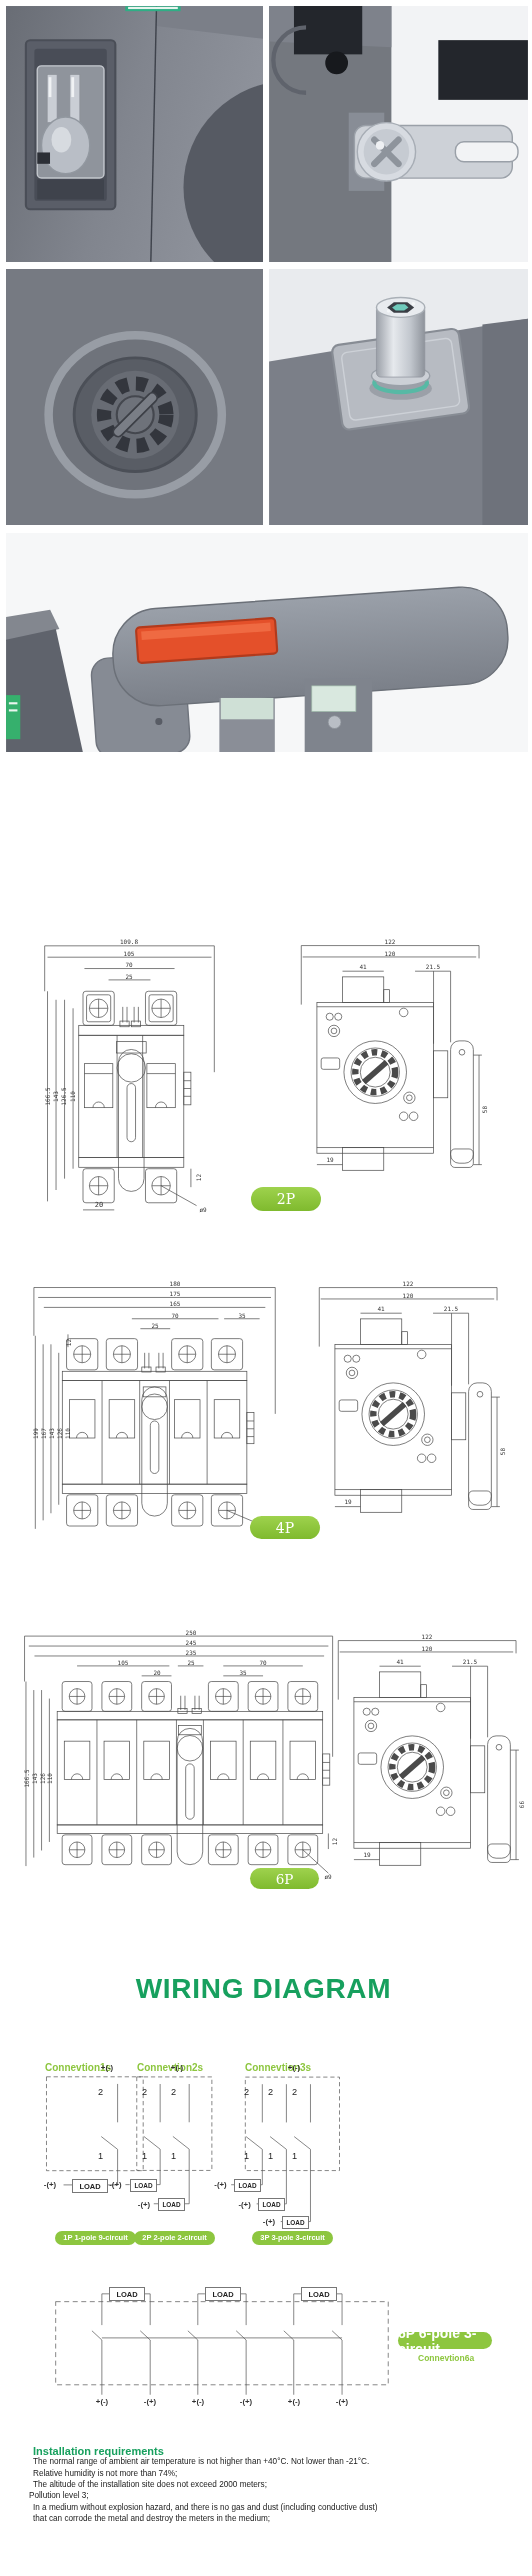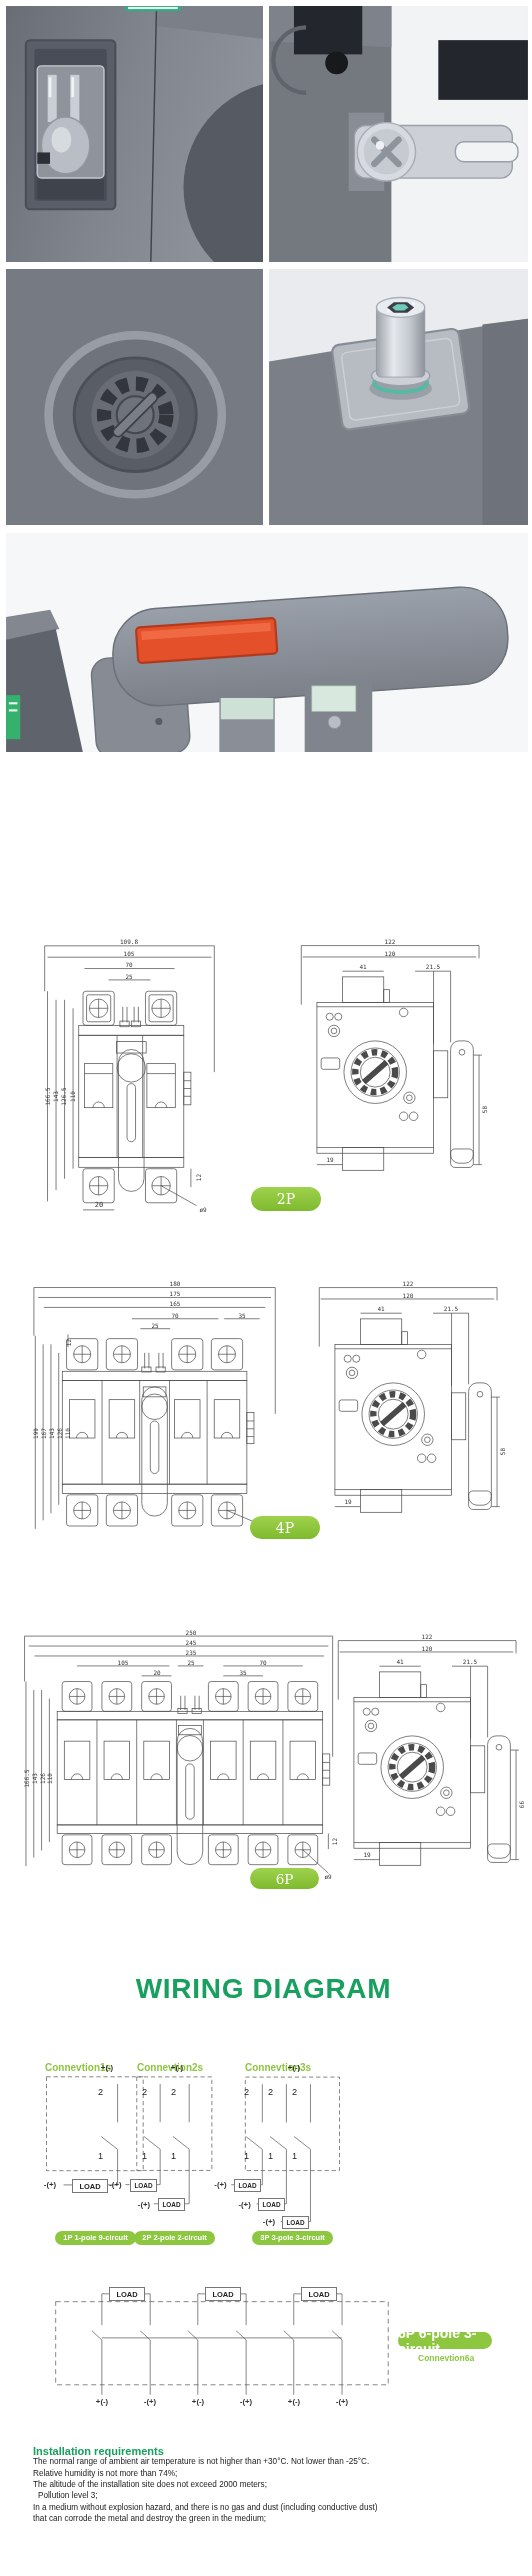--- a/index.html
+++ b/index.html
@@ -742,21 +742,21 @@
     <span class="wterm" style="left:184px;top:116px">-(+)</span>
     <span class="wterm" style="left:232px;top:116px">+(-)</span>
     <span class="wterm" style="left:280px;top:116px">-(+)</span>
     <div class="wbadge" style="left:348px;top:51px;width:94px;height:17px;font-size:14px">
       <span>6P 6-pole 3-circuit</span>
     </div>
     <span class="connlab" style="left:368px;top:72px;font-size:8.5px">Connevtion6a</span>
   </div>
 
   <div class="inst-head" style="left:33px;top:2445px">Installation requirements</div>
-  <div class="inst-line" style="left:33px;top:2457px">The normal range of ambient air temperature is not higher than +30°C. Not lower than -25°C.</div>
+  <div class="inst-line" style="left:33px;top:2457px">The normal range of ambient air temperature is not higher than +40°C. Not lower than -21°C.</div>
   <div class="inst-line" style="left:33px;top:2469px">Relative humidity is not more than 74%;</div>
   <div class="inst-line" style="left:33px;top:2480px">The altitude of the installation site does not exceed 2000 meters;</div>
-  <div class="inst-line" style="left:38px;top:2491px">Pollution level 3;</div>
+  <div class="inst-line" style="left:29px;top:2491px">Pollution level 3;</div>
   <div class="inst-line" style="left:33px;top:2503px">In a medium without explosion hazard, and there is no gas and dust (including conductive dust)</div>
-  <div class="inst-line" style="left:33px;top:2514px">that can corrode the metal and destroy the green in the medium;</div>
+  <div class="inst-line" style="left:33px;top:2514px">that can corrode the metal and destroy the meters in the medium;</div>
 
 </div>
 
 
 </body></html>

